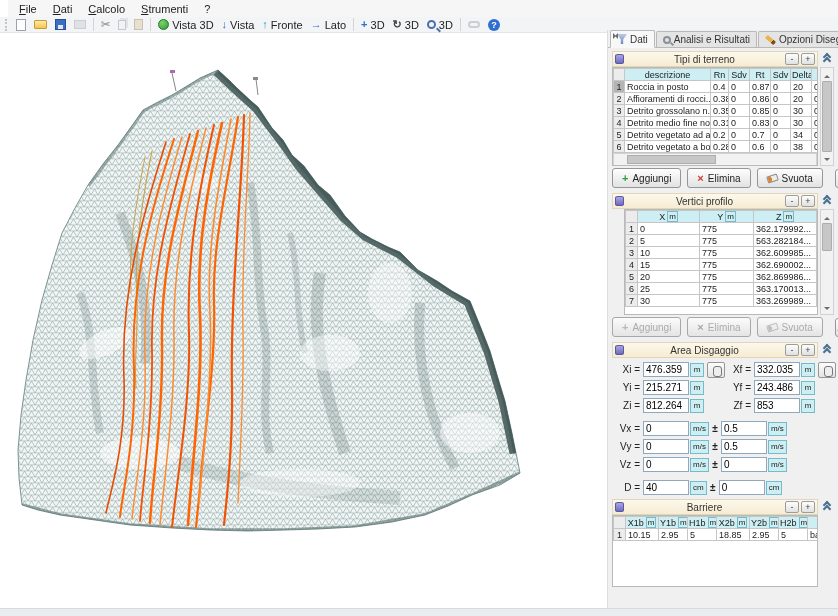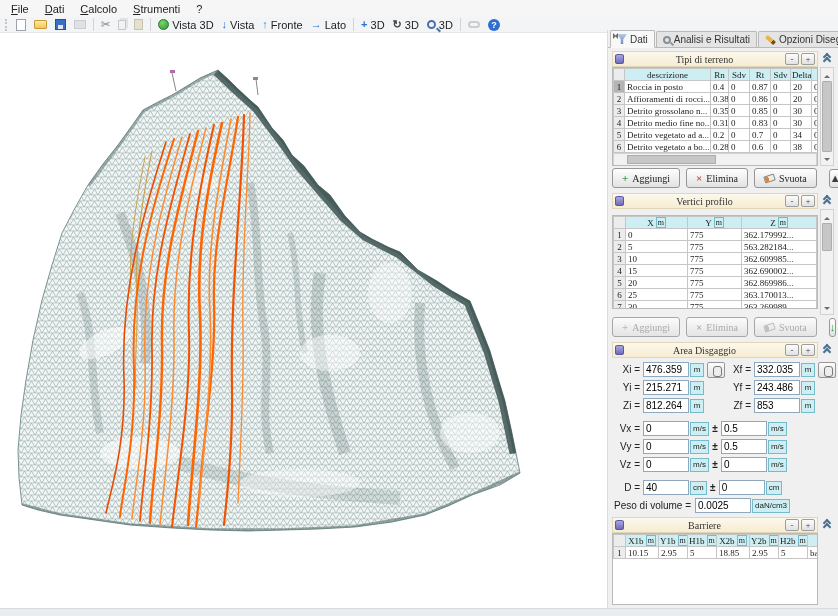--- a/index.html
+++ b/index.html
@@ -1,20 +1,20 @@
 <!DOCTYPE html>
 <html><head>
 <meta charset="utf-8">
 <style>
   * { box-sizing:border-box; margin:0; padding:0; }
   html,body { width:838px; height:616px; }
   body { position:relative; font-family:"Liberation Sans",sans-serif; background:#fff; overflow:hidden; font-size:11px; color:#222; }
 
   
-  .menubar { position:absolute; top:0; left:0; right:0; height:17px; background:#f6f6f6; display:flex; align-items:center; padding-left:3px; }
+  .menubar { position:absolute; top:0; left:8px; right:0; height:17px; background:#f6f6f6; display:flex; align-items:center; padding-left:3px; }
   .mi { display:inline-block; padding:1px 8px; color:#222; }
   .mi::first-letter { text-decoration:underline; }
 
   
   .toolbar { position:absolute; top:17px; left:0; right:0; height:16px; background:#f3f4f5; display:flex; align-items:center; border-bottom:1px solid #e6e6e6; padding-left:2px; }
   .grip { width:4px; height:12px; border-left:2px dotted #c2c6ca; margin:0 3px; }
   .tbtn { display:flex; align-items:center; gap:3px; padding:0 4px; height:15px; color:#222; }
   .tsep { width:1px; height:13px; background:#d2d4d6; margin:0 3px; }
   .dis { opacity:.45; }
   .ic { display:inline-block; position:relative; }
@@ -40,21 +40,21 @@
   .tabs { display:flex; align-items:flex-end; height:18px; padding-left:2px; border-bottom:1px solid #b9b9b9; }
   .tab { display:flex; align-items:center; gap:3px; height:16px; padding:0 6px; font-size:10px; color:#333; background:#e4e4e4; border:1px solid #b9b9b9; border-bottom:none; border-radius:2px 2px 0 0; margin-right:1px; white-space:nowrap; }
   .tab.active { background:#f8f8f8; height:18px; margin-bottom:-1px; border-bottom:1px solid #f8f8f8; }
   .ti { width:10px; height:10px; position:relative; flex:0 0 auto; }
   .ti-funnel { background:linear-gradient(#b9cbe4,#6d8db8); clip-path:polygon(0 0,100% 0,62% 55%,62% 100%,38% 100%,38% 55%); }
   .ti-analisi { border:2px solid #8a9096; border-radius:50%; width:8px; height:8px; }
   .ti-analisi::after { content:""; position:absolute; left:5px; top:5px; width:4px; height:2px; background:#8a9096; transform:rotate(45deg); }
   .ti-pencil { background:linear-gradient(90deg,#e8b44c 70%, #7a4a22 70%); transform:rotate(40deg); width:11px; height:4px; border-radius:1px; }
 
   .panel { margin:3px 2px 0 4px; }
-  .prow { display:flex; align-items:center;font-family:Liberation Serif, serif; }
+  .prow { display:flex; align-items:center; }
   .phead { flex:1; display:flex; align-items:center; height:16px; background:linear-gradient(#fdf8ec,#f6ecd2); border:1px solid #e0d6ba; padding:0 2px; }
   .dbicon { width:9px; height:10px; border-radius:3px/2px; background:linear-gradient(#a9a7e0,#6f6cbb); border:1px solid #5a57a8; margin-right:2px; }
   .ptitle { flex:1; text-align:center; font-size:10px; color:#333; }
   .hbtn { width:14px; height:12px; margin-left:2px; background:linear-gradient(#fdfdfd,#e1e1e1); border:1px solid #9d9d9d; border-radius:2px; font-size:9px; line-height:10px; text-align:center; color:#444; }
   .rail { width:18px; display:flex; justify-content:center; align-items:center; align-self:stretch; }
   .chev { width:9px; height:8px; position:relative; }
   .chev i, .chev em { position:absolute; left:1px; width:6px; height:6px; border-left:2px solid #49708f; border-top:2px solid #49708f; transform:rotate(45deg); }
   .chev i { top:3px; } .chev em { top:-1px; }
 
   
@@ -405,21 +405,21 @@
         <span class="hbtn">+</span>
       </div>
       <div class="rail">
           <span class="chev">
             <i></i>
             <em></em>
           </span>
         </div>
     </div>
     <div class="prow">
-      <div class="twrap" style="height:94px;">
+      <div class="twrap" style="height:106px;margin-left:12px;">
         <table class="grid">
           <colgroup>
               <col style="width:12px">
               <col style="width:62px">
               <col style="width:54px">
               <col>
             </colgroup>
           <thead>
             <tr>
               <th class="rn"></th>
@@ -575,25 +575,20 @@
         <input class="ainput" value="0" style="">
           <span class="unit">m/s</span>
       </div>
       <div class="arow" style="margin-top:6px;">
         <span class="alabel">D =</span>
         <input class="ainput" value="40" style="">
           <span class="unit">cm</span>
         <span class="pm">±</span>
         <input class="ainput" value="0" style="">
           <span class="unit">cm</span>
-      </div>
-      <div class="arow">
-        <span class="chklabel" style="margin-right:4px">Peso di volume =</span>
-        <input class="ainput" style="width: 56px;" value="0.0025">
-          <span class="unit">daN/cm3</span>
       </div>
     </div>
   </div>
 
   <div class="panel">
     <div class="prow">
       <div class="phead">
         <span class="dbicon"></span>
         <span class="ptitle">Barriere</span>
         <span class="hbtn">-</span>

